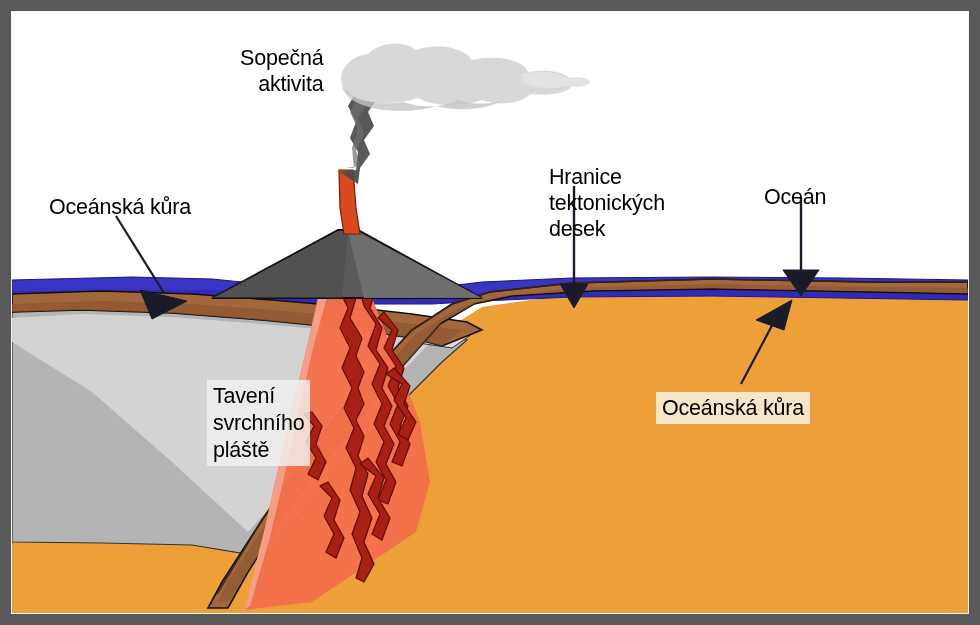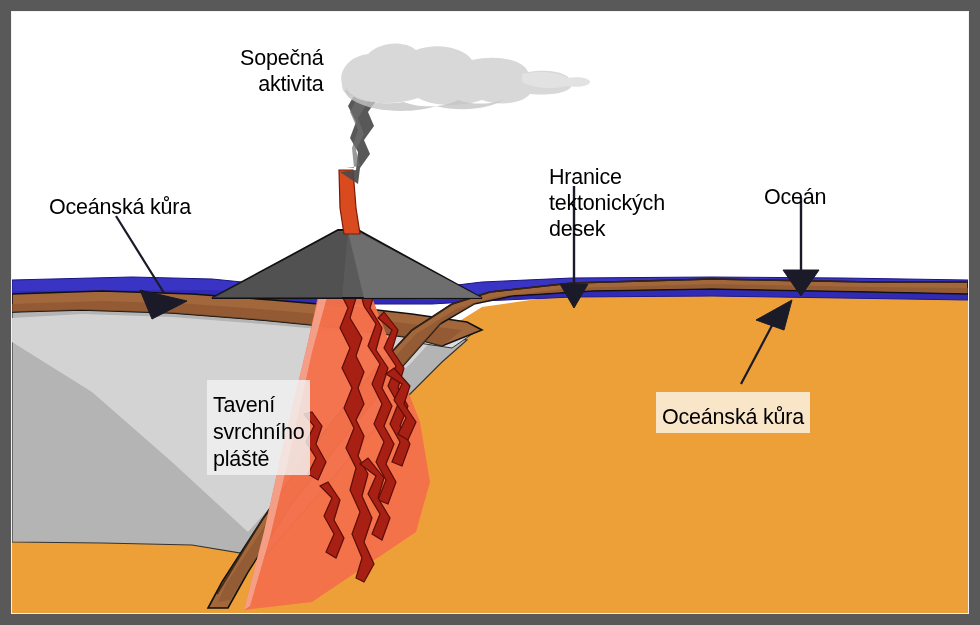--- a/index.html
+++ b/index.html
@@ -26,21 +26,21 @@
   #scene{position:absolute;left:0;top:0;width:100%;height:100%;}
   .lbl{
     position:absolute;
     color:#000000;
     font-size:21.5px;
     line-height:26px;
     white-space:pre-line;
     letter-spacing:-0.2px;
   }
   .lbl.boxed{
-    padding:12px 6px 2px 6px;
+    padding:3px 6px 2px 6px;
     line-height:27px;
   }
   .box-light{background:rgba(242,242,242,0.82);}
   .box-cream{background:rgba(250,238,220,0.88);}
   .lbl-sopecna{left:228px;top:33px;text-align:right;}
   .lbl-ocean-kura-l{left:37px;top:182px;}
   .lbl-hranice{left:537px;top:116px;margin-top:36px;}
   .lbl-ocean{left:752px;top:172px;}
   .lbl-taveni{left:195px;top:368px;}
   .lbl-ocean-kura-r{left:644px;top:380px;}

